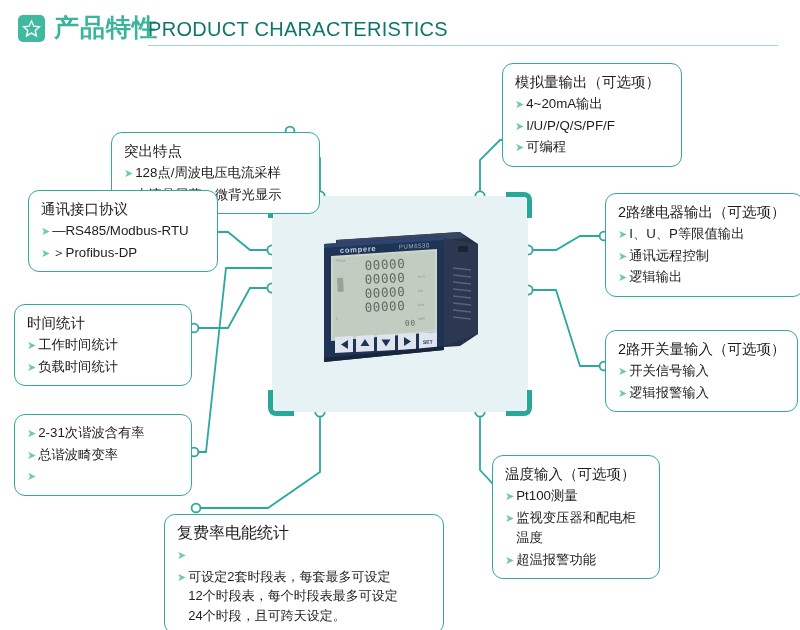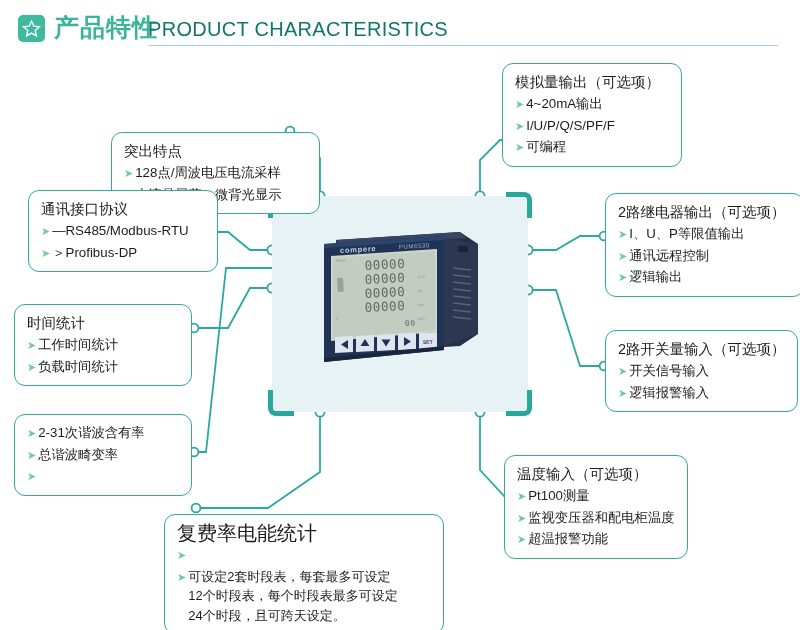--- a/index.html
+++ b/index.html
@@ -128,24 +128,24 @@
   .bullet .btxt { white-space: pre-line; }
 
   
   #box-highlight   { left: 111px; top: 84px;  width: 209px; margin-top: 48px; }
   #box-analog      { left: 502px; top: 63px;  width: 180px; }
   #box-relay       { left: 605px; top: 193px; width: 199px; }
   #box-comm        { left: 28px;  top: 190px; width: 190px; }
   #box-di          { left: 605px; top: 330px; width: 193px; }
   #box-time        { left: 14px;  top: 304px; width: 178px; }
   #box-quality     { left: 14px;  top: 414px; width: 178px; }
-  #box-temp        { left: 504px; top: 455px; width: 184px; }
+  #box-temp        { left: 492px; top: 455px; width: 168px; }
   #box-tariff      { left: 164px; top: 514px; width: 280px; }
 
-  #box-tariff .box-title { font-size: 20px; }
+  #box-tariff .box-title { font-size: 16px; }
   #box-tariff .bullet { font-size: 13px; line-height: 19.5px; }
 </style>
 </head>
 <body>
 
 <div id="header">
   <div id="header-icon">
     <svg width="19" height="19" viewBox="0 0 24 24" aria-hidden="true">
       <polygon points="12,2.6 14.9,9.1 22,9.8 16.7,14.5 18.2,21.4 12,17.8 5.8,21.4 7.3,14.5 2,9.8 9.1,9.1" fill="none" stroke="#ffffff" stroke-width="1.7"></polygon>
     </svg>

